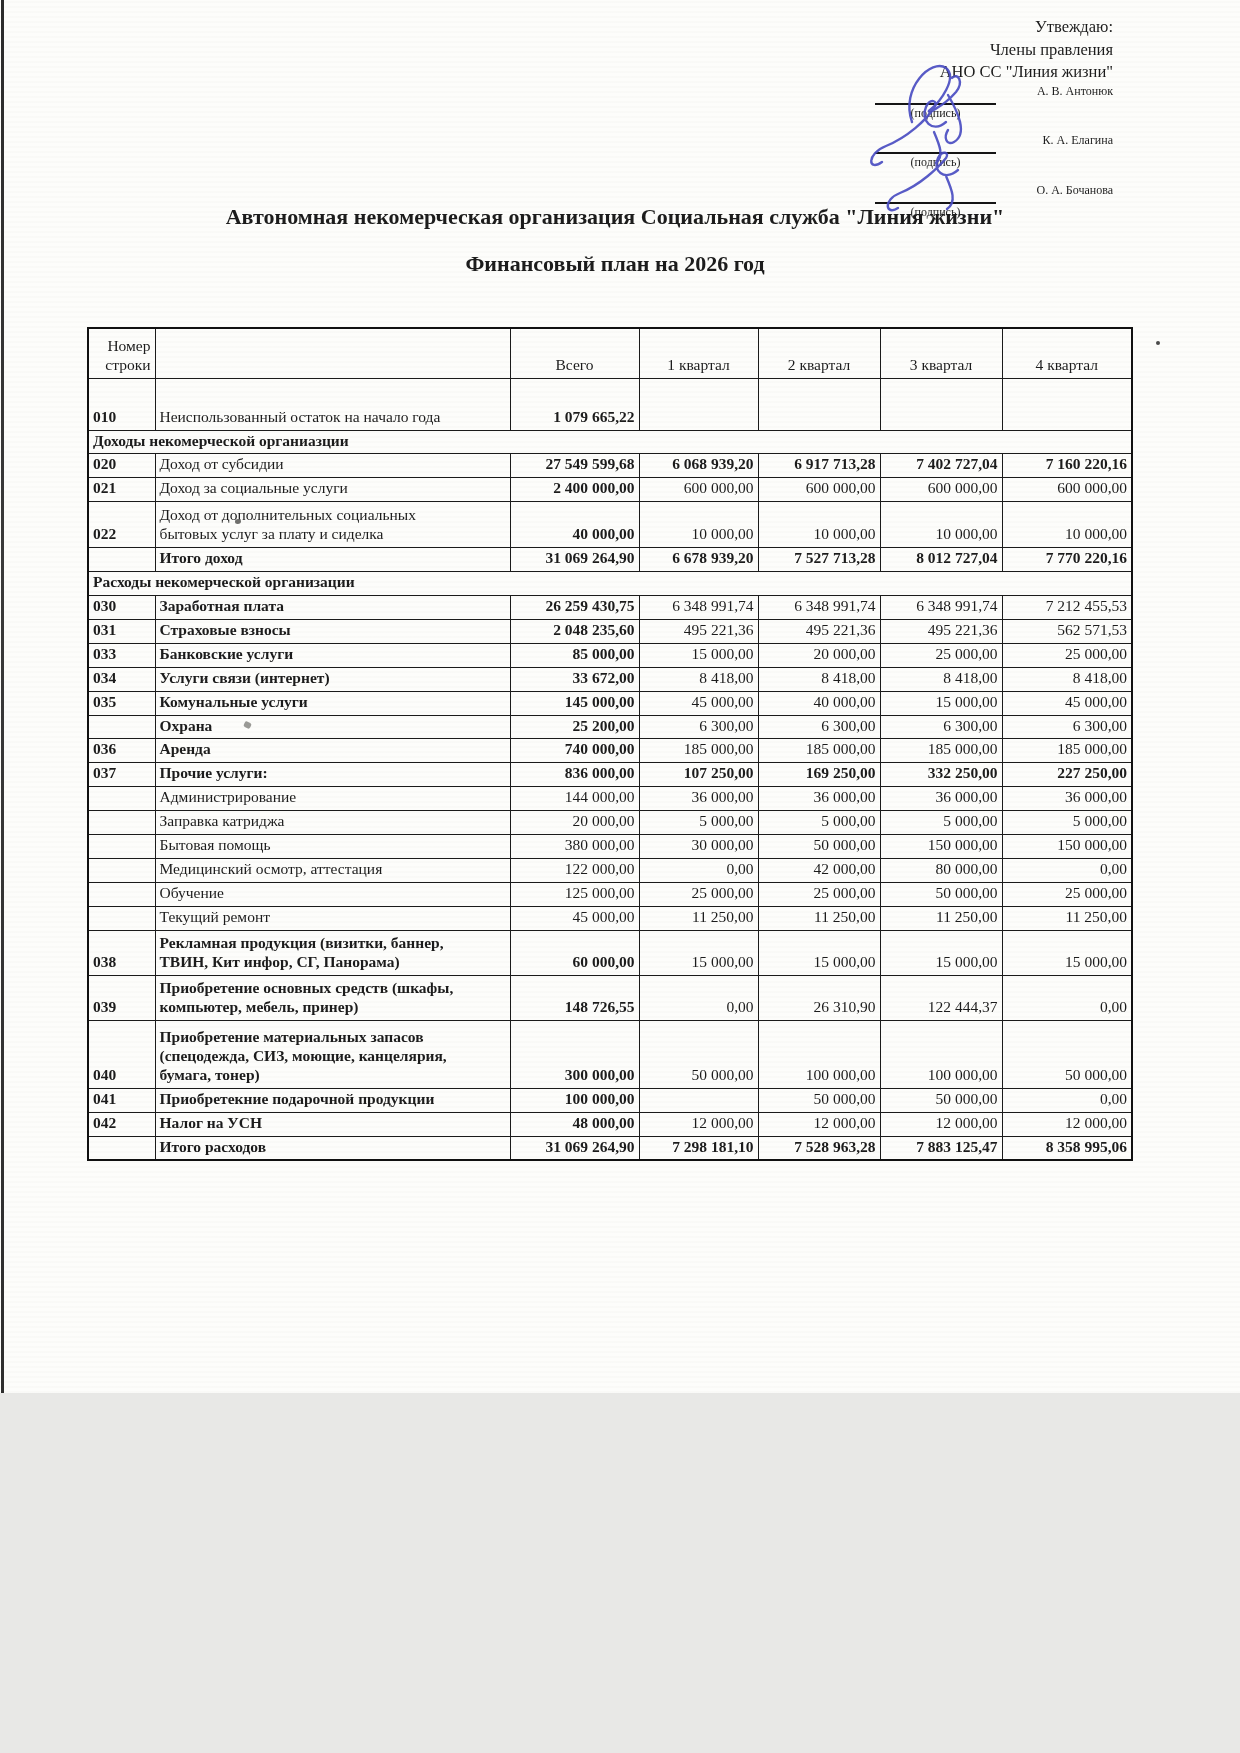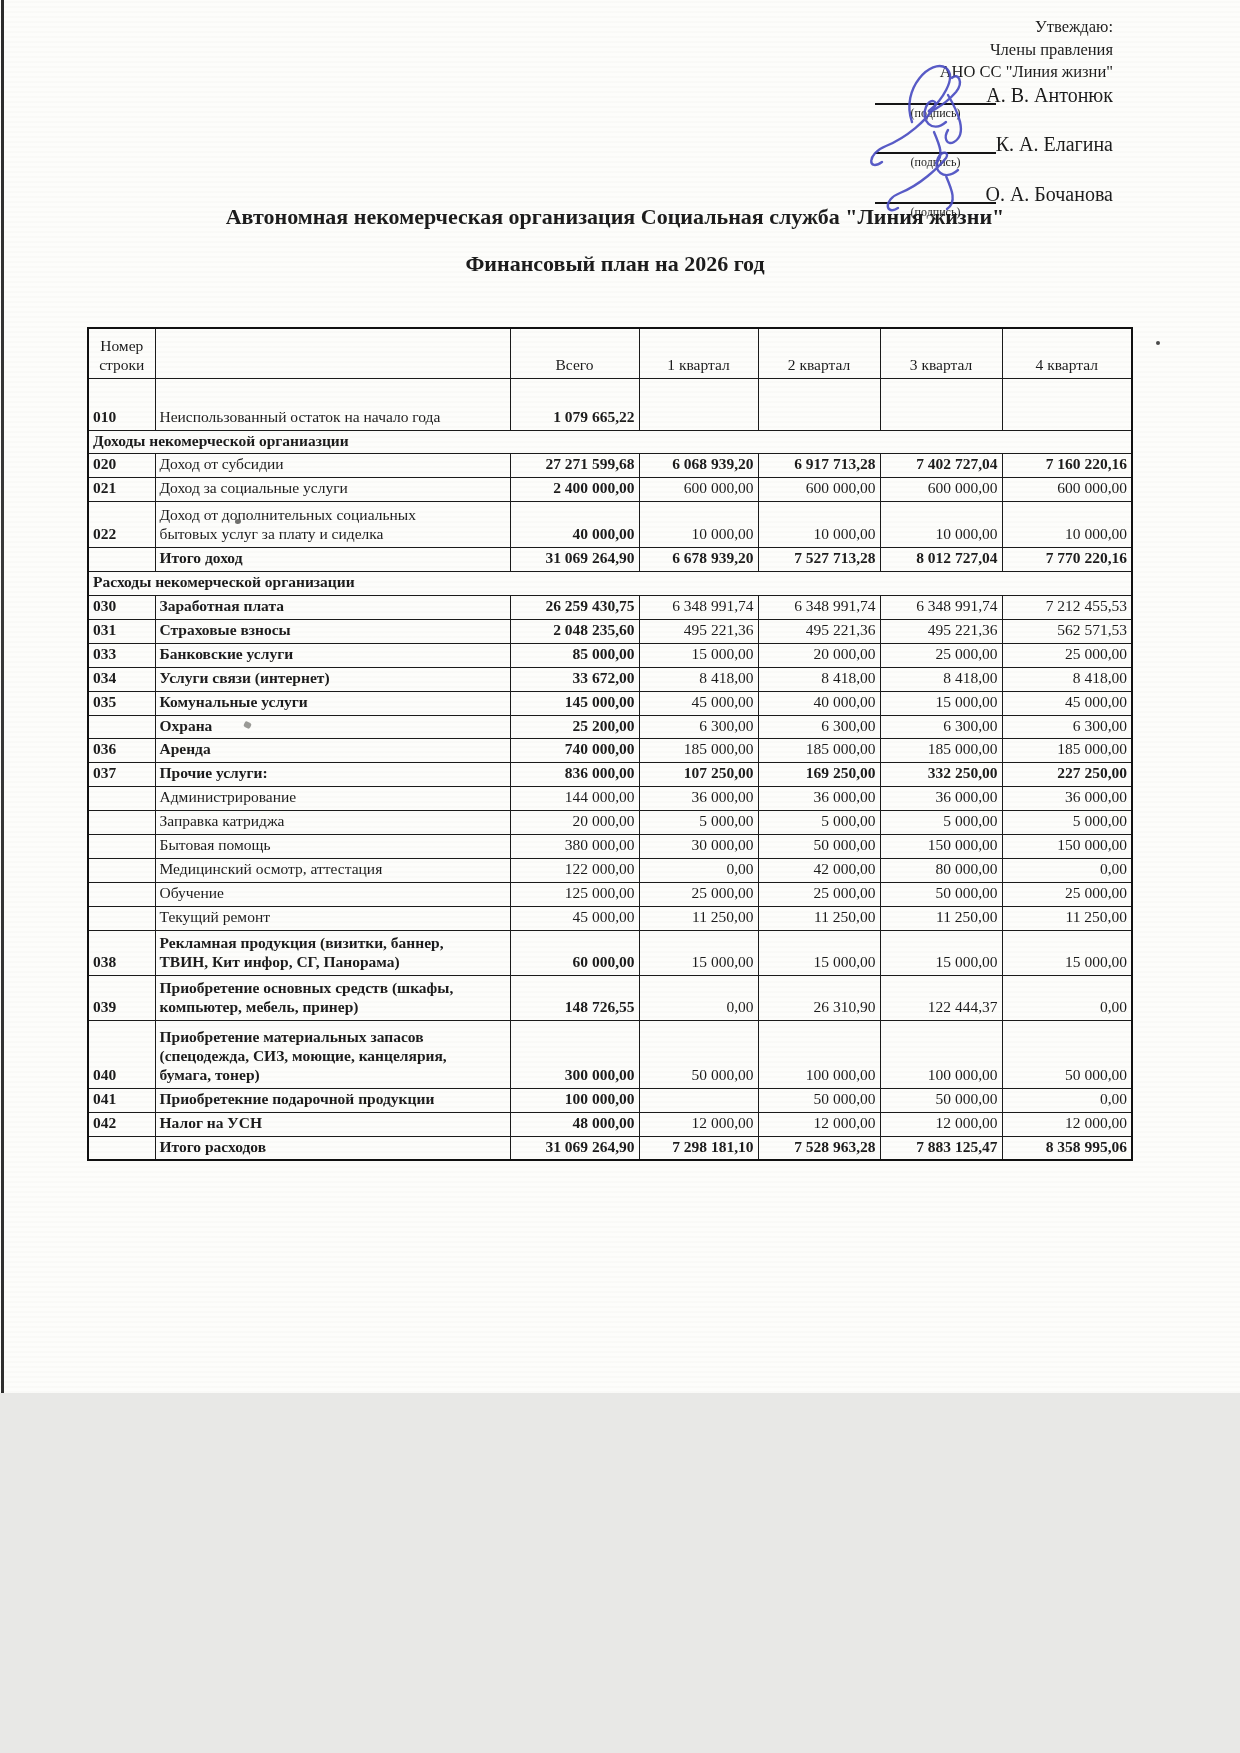--- a/index.html
+++ b/index.html
@@ -19,21 +19,21 @@
     position: absolute; left: 1px; top: 0; width: 3px; height: 100%;
     background: linear-gradient(180deg, #2b2b2b 0%, #3a3a3a 40%, #2e2e2e 100%);
   }
   
   .approval-line {
     position: absolute; right: 127px; text-align: right;
     font-size: 16.5px; line-height: 21px; white-space: nowrap;
   }
   .sig-name {
     position: absolute; right: 127px; text-align: right;
-    font-size: 20px; white-space: nowrap;
+    font-size: 12px; white-space: nowrap;
   }
   .sig-line {
     position: absolute; left: 875px; width: 121px; height: 0;
     border-bottom: 2px solid #151515;
   }
   .sig-caption {
     position: absolute; left: 875px; width: 121px; text-align: center;
     font-size: 12px; color: #222;
   }
   .signature-svg { position: absolute; left: 840px; top: 50px; }
@@ -56,21 +56,21 @@
     border: 1.6px solid #1b1b1b;
     font-size: 15.5px;
     line-height: 1.22;
     padding: 1px 4px 3px 4px;
     vertical-align: bottom;
     overflow: hidden;
   }
   thead tr { height: 50px; }
   tbody tr { height: 23px; }
   th { font-weight: normal; text-align: center; padding-bottom: 5px; }
-  th.th-num { text-align: center; vertical-align: top; line-height: 22px; padding-top: 2px; padding-left: 5px; margin-top: 8px; }
+  th.th-num { text-align: right; vertical-align: top; line-height: 22px; padding-top: 2px; padding-left: 5px; margin-top: 8px; }
   td.num { font-weight: bold; text-align: left; padding-left: 5px; }
   td.label { text-align: left; padding-left: 5px; white-space: pre-line; }
   td.val { text-align: right; padding-right: 4px; white-space: nowrap; }
   td.section-cell { font-weight: bold; text-align: left; padding: 1px 5px 2px 4px; }
   .b { font-weight: bold; }
   
   .speck1 { position: absolute; left: 1156px; top: 341px; width: 4px; height: 4px; background: #4a4a4a; border-radius: 50%; }
   .speck2 { position: absolute; left: 244px; top: 722px; width: 7px; height: 6px; background: #9a9a96; transform: rotate(28deg); border-radius: 2px; }
   .speck3 { position: absolute; left: 235px; top: 519px; width: 6px; height: 5px; background: #6f6f6c; border-radius: 50% 40% 55% 45%; }
   .bottom-smudge { position: absolute; left: 412px; top: 1747px; width: 138px; height: 4px; background: #3c3c3c; opacity: .55; border-radius: 2px; }
@@ -140,21 +140,21 @@
             <td class="val"></td>
             <td class="val"></td>
             <td class="val"></td>
           </tr>
           <tr style="height: 22px;">
             <td colspan="7" class="section-cell">Доходы некомерческой органиазции</td>
           </tr>
           <tr>
             <td class="num">020</td>
             <td class="label">Доход от субсидии</td>
-            <td class="val b">27 271 599,68</td>
+            <td class="val b">27 549 599,68</td>
             <td class="val b">6 068 939,20</td>
             <td class="val b">6 917 713,28</td>
             <td class="val b">7 402 727,04</td>
             <td class="val b">7 160 220,16</td>
           </tr>
           <tr>
             <td class="num">021</td>
             <td class="label">Доход за социальные услуги</td>
             <td class="val b">2 400 000,00</td>
             <td class="val">600 000,00</td>

